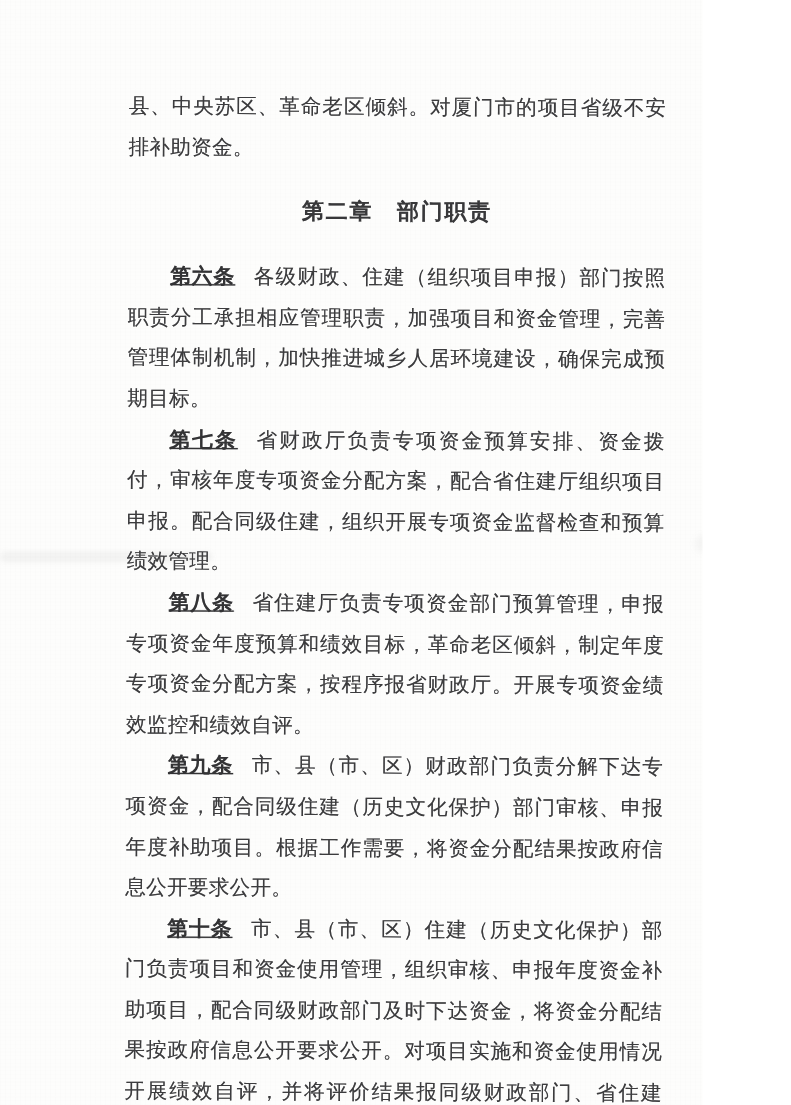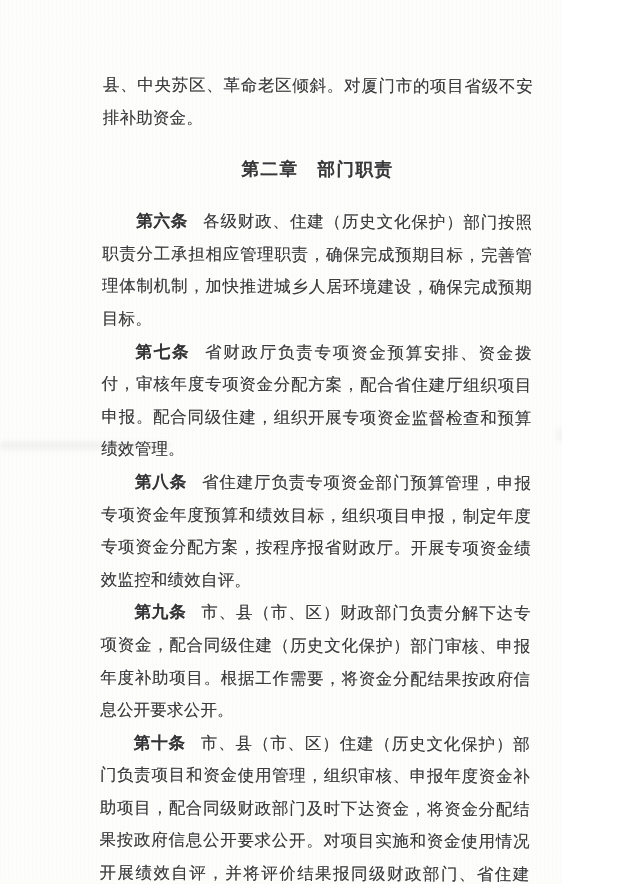--- a/index.html
+++ b/index.html
@@ -50,20 +50,21 @@
     font-size: 16.5px;
     line-height: 32.6px;
     letter-spacing: 0.2px;
     text-align: justify;
     text-indent: 2.05em;
   }
   .article-num {
     font-weight: bold;
     margin-right: 0.9em;
     color: #333335;
+    text-decoration: underline;
   }
   
   .artifact {
     position: absolute;
     pointer-events: none;
   }
   .squiggle-1 {
     left: 607px; top: 206px; width: 10px; height: 17px;
     background: repeating-linear-gradient(170deg, #b9b9b9 0 1.5px, rgba(0,0,0,0) 1.5px 5px);
     opacity: 0.55;
@@ -109,29 +110,29 @@
 
 <div class="page">
 
   <div class="content">
 
     <p class="continuation">县、中央苏区、革命老区倾斜。对厦门市的项目省级不安排补助资金。</p>
 
     <h2 class="chapter-heading">第二章　部门职责</h2>
 
     <p class="article">
-      <span class="article-num">第六条</span><span>各级财政、住建（历史文化保护）部门按照职责分工承担相应管理职责，确保完成预期目标，完善管理体制机制，加快推进城乡人居环境建设，确保完成预期目标。</span>
+      <span class="article-num">第六条</span><span>各级财政、住建（组织项目申报）部门按照职责分工承担相应管理职责，加强项目和资金管理，完善管理体制机制，加快推进城乡人居环境建设，确保完成预期目标。</span>
     </p>
 
     <p class="article">
       <span class="article-num">第七条</span><span>省财政厅负责专项资金预算安排、资金拨付，审核年度专项资金分配方案，配合省住建厅组织项目申报。配合同级住建，组织开展专项资金监督检查和预算绩效管理。</span>
     </p>
 
     <p class="article">
-      <span class="article-num">第八条</span><span>省住建厅负责专项资金部门预算管理，申报专项资金年度预算和绩效目标，组织项目申报，制定年度专项资金分配方案，按程序报省财政厅。开展专项资金绩效监控和绩效自评。</span>
+      <span class="article-num">第八条</span><span>省住建厅负责专项资金部门预算管理，申报专项资金年度预算和绩效目标，革命老区倾斜，制定年度专项资金分配方案，按程序报省财政厅。开展专项资金绩效监控和绩效自评。</span>
     </p>
 
     <p class="article">
       <span class="article-num">第九条</span><span>市、县（市、区）财政部门负责分解下达专项资金，配合同级住建（历史文化保护）部门审核、申报年度补助项目。根据工作需要，将资金分配结果按政府信息公开要求公开。</span>
     </p>
 
     <p class="article">
       <span class="article-num">第十条</span><span>市、县（市、区）住建（历史文化保护）部门负责项目和资金使用管理，组织审核、申报年度资金补助项目，配合同级财政部门及时下达资金，将资金分配结果按政府信息公开要求公开。对项目实施和资金使用情况开展绩效自评，并将评价结果报同级财政部门、省住建厅、财政厅。</span>
     </p>
 

